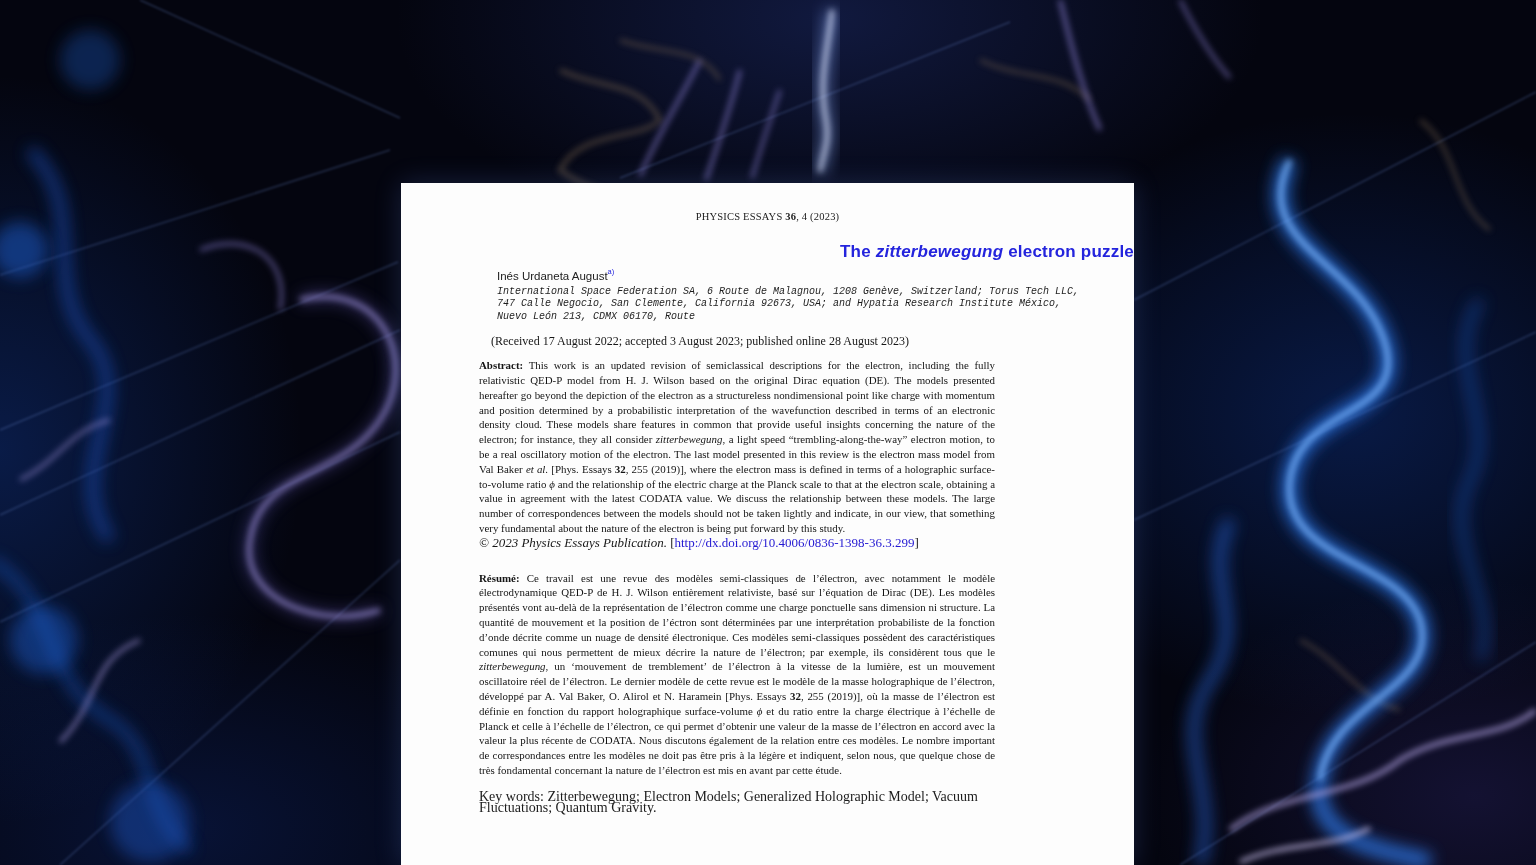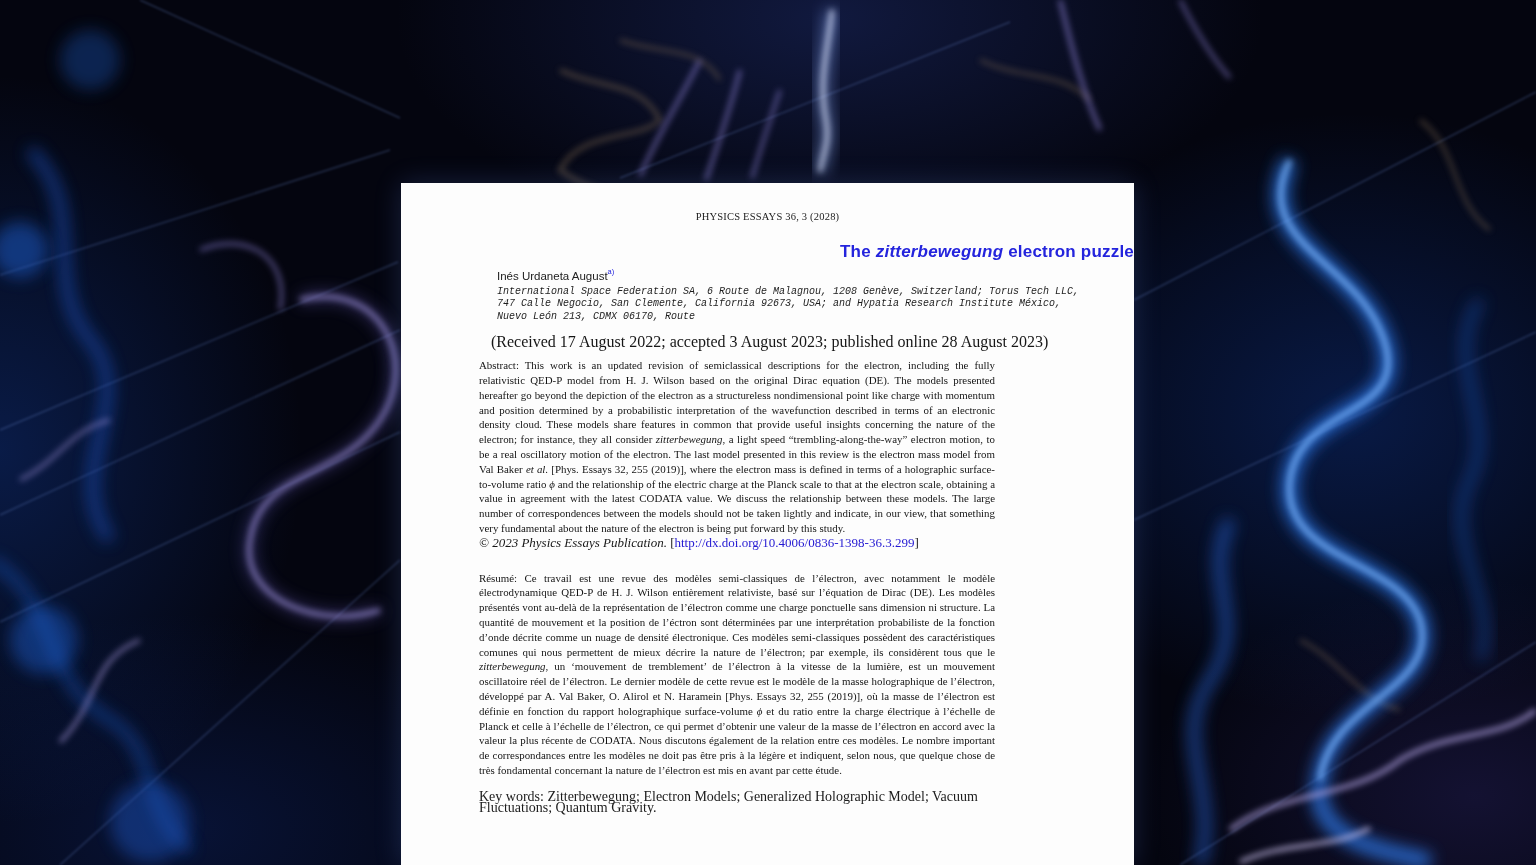--- a/index.html
+++ b/index.html
@@ -35,30 +35,30 @@
     font-size:17px;line-height:20px;color:#2424dd;letter-spacing:.2px;text-align:right;
   }
   .author{
     margin:8px 0 0 96px;
     font-family:"Liberation Sans",sans-serif;font-size:11.5px;line-height:13px;color:#222;
   }
   .affiliation{
     margin:3px 0 0 96px;
     font-style:italic;font-size:10px;line-height:12.4px;color:#1d1d1d;font-family:Liberation Mono, monospace;
   }
-  .received{margin:12px 0 0 90px;font-size:16px;line-height:13px;}
+  .received{margin:12px 0 0 90px;font-size:12px;line-height:13px;}
   .block{
     margin:10px 0 0 78px;width:516px;
     font-size:10.9px;line-height:14.8px;text-align:justify;color:#141414;
   }
   .block + .copyright-line{margin:0 0 0 78px;width:516px;font-size:13px;line-height:14.8px;}
   .resume-block{margin-top:20px;}
   .keywords{margin:13px 0 0 78px;width:516px;font-size:14px;line-height:11px;color:#1b1b1b;}
 
-  .b{font-weight:normal;}
+  .b{font-weight:bold;}
   .i{font-style:italic;}
   .sup{color:#2424dd;font-size:7.5px;vertical-align:6px;line-height:0;}
   a.doi-link{color:#2318d2;text-decoration:none;cursor:pointer;}
 </style>
 </head>
 <body>
 
 <div class="desktop">
 
   <svg class="wallpaper" viewBox="0 0 1536 865" xmlns="http://www.w3.org/2000/svg" aria-hidden="true">
@@ -133,21 +133,21 @@
     <g>
       <path d="M1230,830 C1280,790 1350,800 1400,760 C1450,730 1500,740 1536,710" fill="none" stroke="#b3a4e4" stroke-width="5" opacity="0.7" filter="url(#f2)"></path>
       <path d="M1240,862 C1290,840 1330,850 1370,828" fill="none" stroke="#cfc4f0" stroke-width="4" opacity="0.8" filter="url(#f2)"></path>
       <path d="M60,742 C100,702 90,660 140,640" fill="none" stroke="#a89ade" stroke-width="4" opacity="0.6" filter="url(#f2)"></path>
       <path d="M20,480 C60,460 70,430 110,420" fill="none" stroke="#9a8cd4" stroke-width="4" opacity="0.55" filter="url(#f2)"></path>
     </g>
   </svg>
 
   <div class="paper">
 
-    <div class="journal-line"><span>PHYSICS ESSAYS </span><span class="b">36</span><span>, 3 (2028)</span></div>
+    <div class="journal-line"><span>PHYSICS ESSAYS </span><span class="b">36</span><span>, 4 (2023)</span></div>
 
     <h1 class="paper-title" style="margin-block:19px 0;"><span>The </span><span class="i">zitterbewegung</span><span> electron puzzle</span></h1>
 
     <div class="author"><span>Inés Urdaneta August</span><span class="sup">a)</span></div>
 
     <div class="affiliation">
       <div>International Space Federation SA, 6 Route de Malagnou, 1208 Genève, Switzerland; Torus Tech LLC,</div>
       <div>747 Calle Negocio, San Clemente, California 92673, USA; and Hypatia Research Institute México,</div>
       <div>Nuevo León 213, CDMX 06170, Route</div>
     </div>

